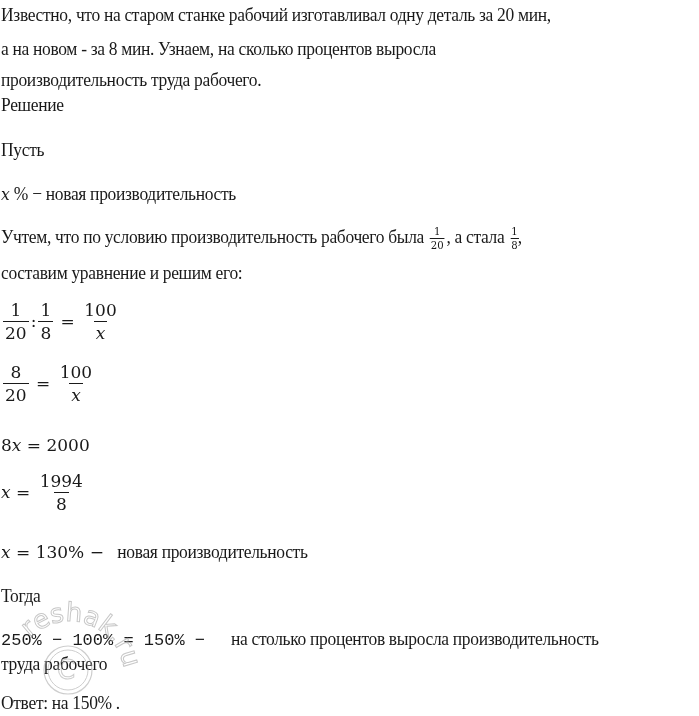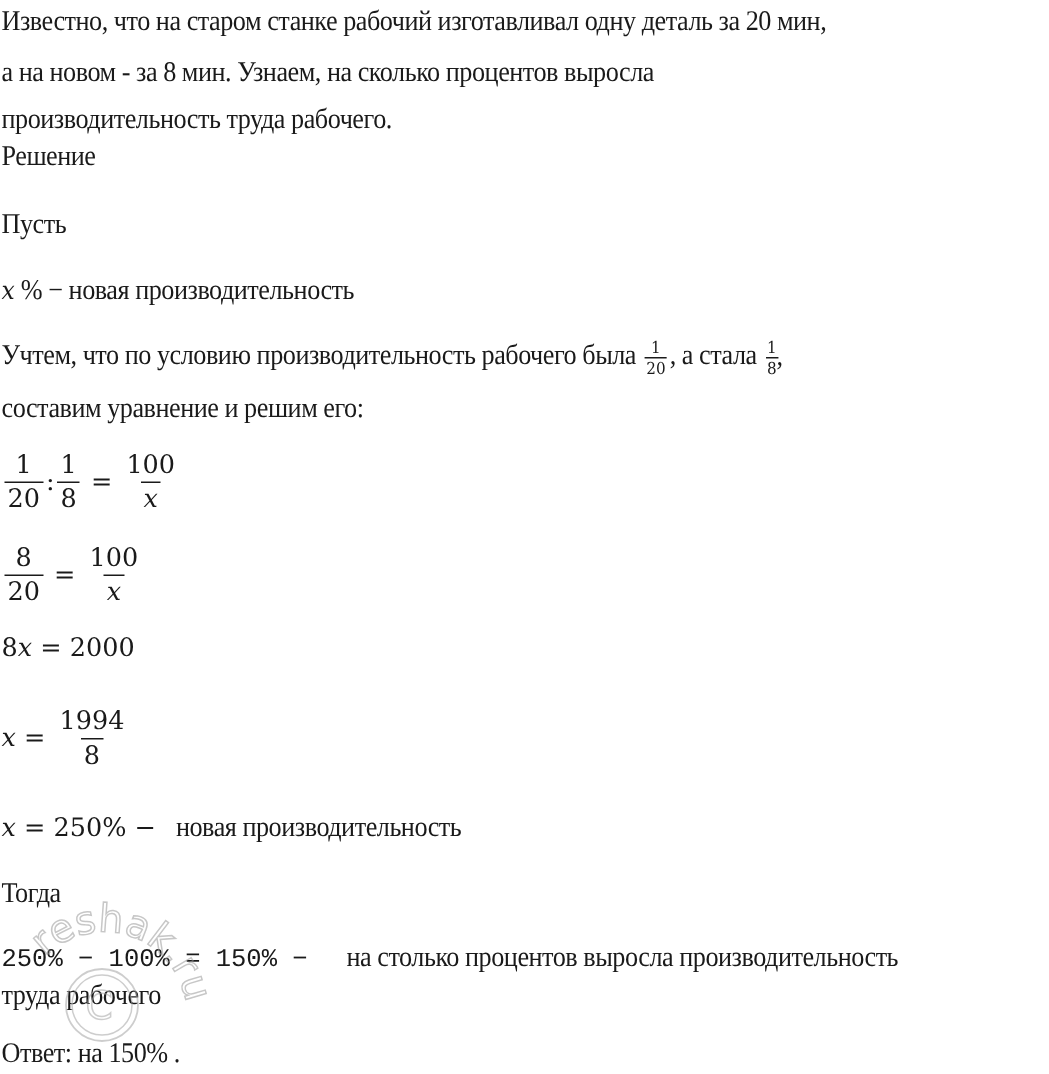--- a/index.html
+++ b/index.html
@@ -100,33 +100,33 @@
     <span class="num">8</span>
     <span class="den">20</span>
   </span>
   <span>=</span>
   <span class="frac">
     <span class="num">100</span>
     <span class="den it">x</span>
   </span>
 </div>
 
-<div class="line math" style="top:422px;">
+<div class="line math" style="top:435px;">
   <span>8</span><span class="it">x</span><span> = 2000</span>
 </div>
 
 <div class="line math" style="top:473px;">
   <span class="it">x</span><span style="white-space:pre;"> = </span><span class="frac">
     <span class="num">1994</span>
     <span class="den">8</span>
   </span>
 </div>
 
 <div class="line" style="top:541px;">
-  <span class="math it">x</span><span class="math" style="white-space:pre;"> = 250% − </span><span class="cond" style="display:inline-block;"> новая производительность</span>
+  <span class="math it">x</span><span class="math" style="white-space:pre;"> = 130% − </span><span class="cond" style="display:inline-block;"> новая производительность</span>
 </div>
 
 <div class="line cond" style="top:585px;">Тогда</div>
 
 <div class="line" style="top:628px;">
   <span class="math" style="white-space:pre;font-family:Liberation Mono, monospace;">250% − 100% = 150% − </span><span class="cond" style="display:inline-block;"> на столько процентов выросла производительность</span>
 </div>
 <div class="line cond" style="top:653px;">труда рабочего</div>
 
 <div class="line cond" style="top:692px;">Ответ: на 150% .</div>

